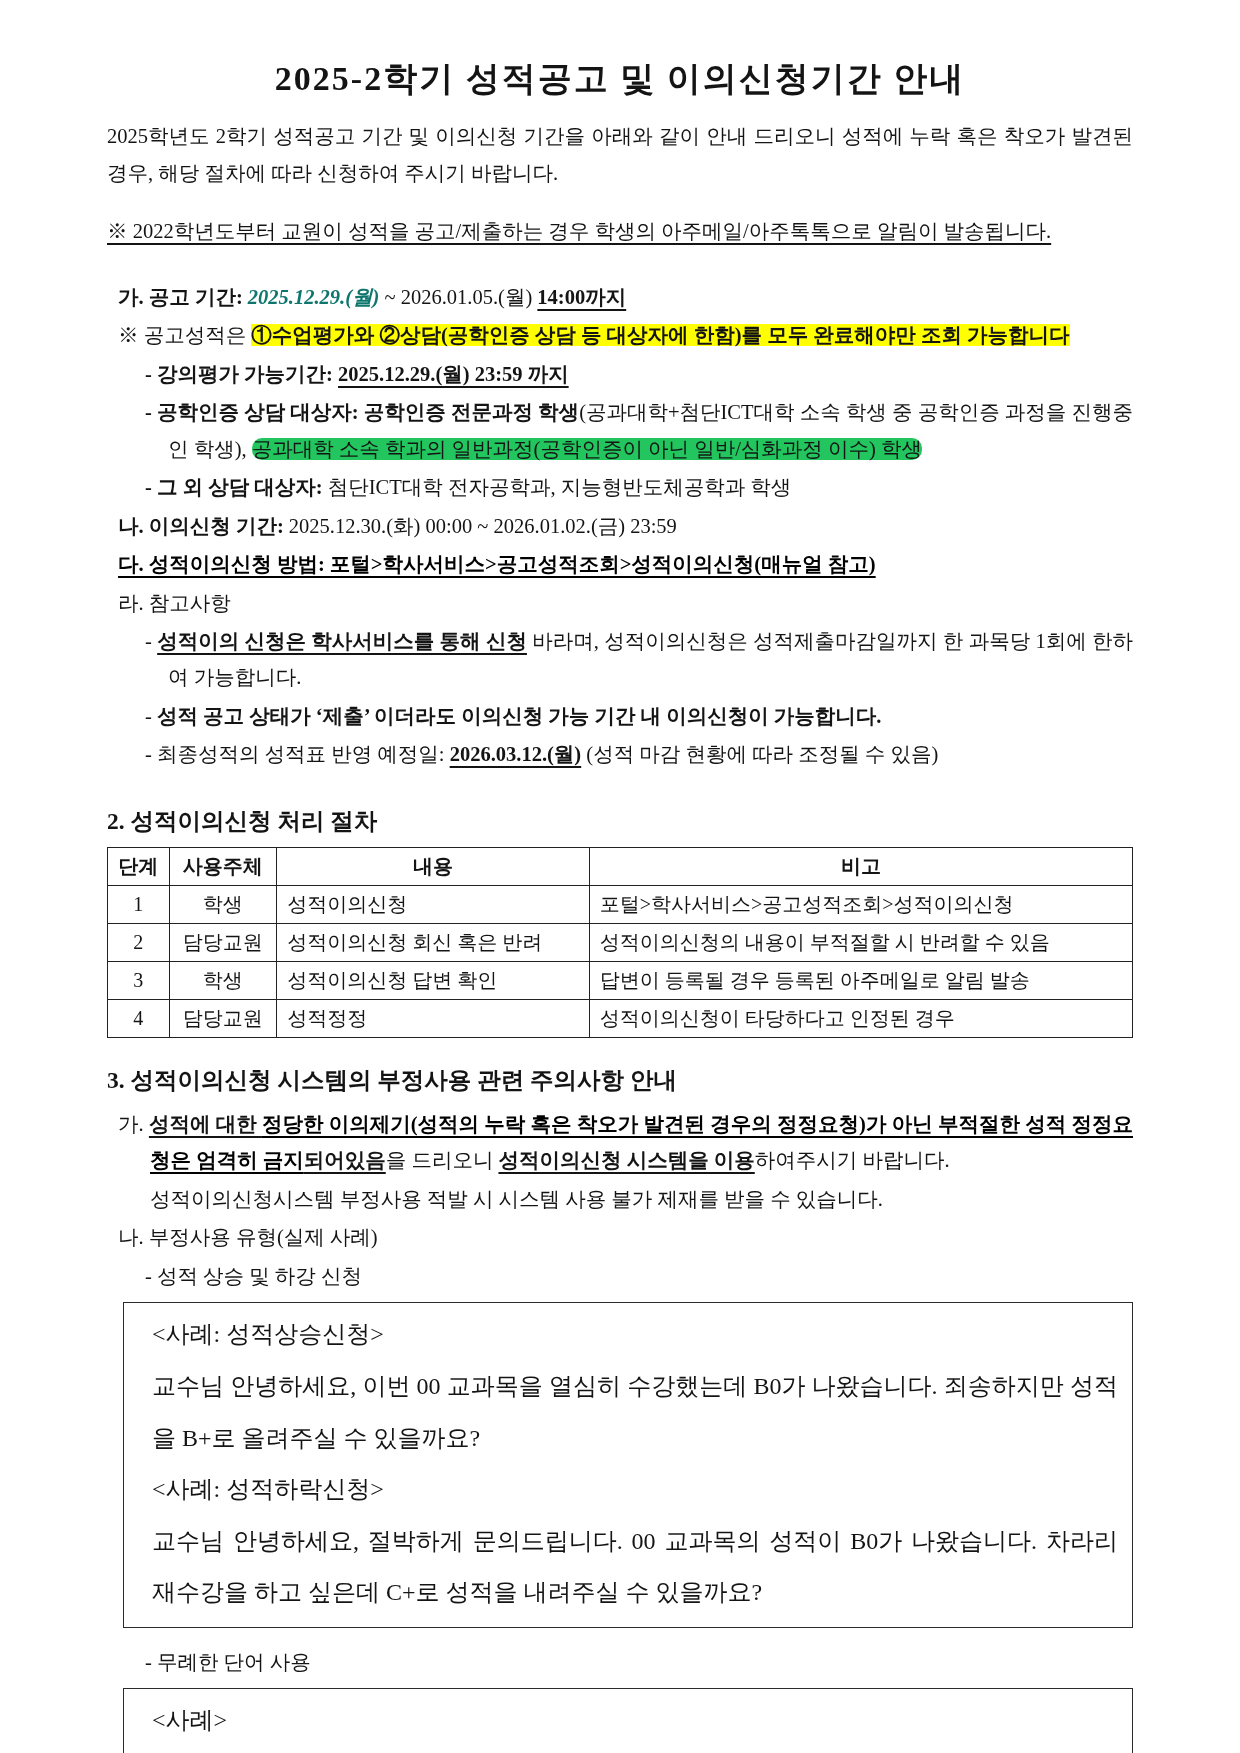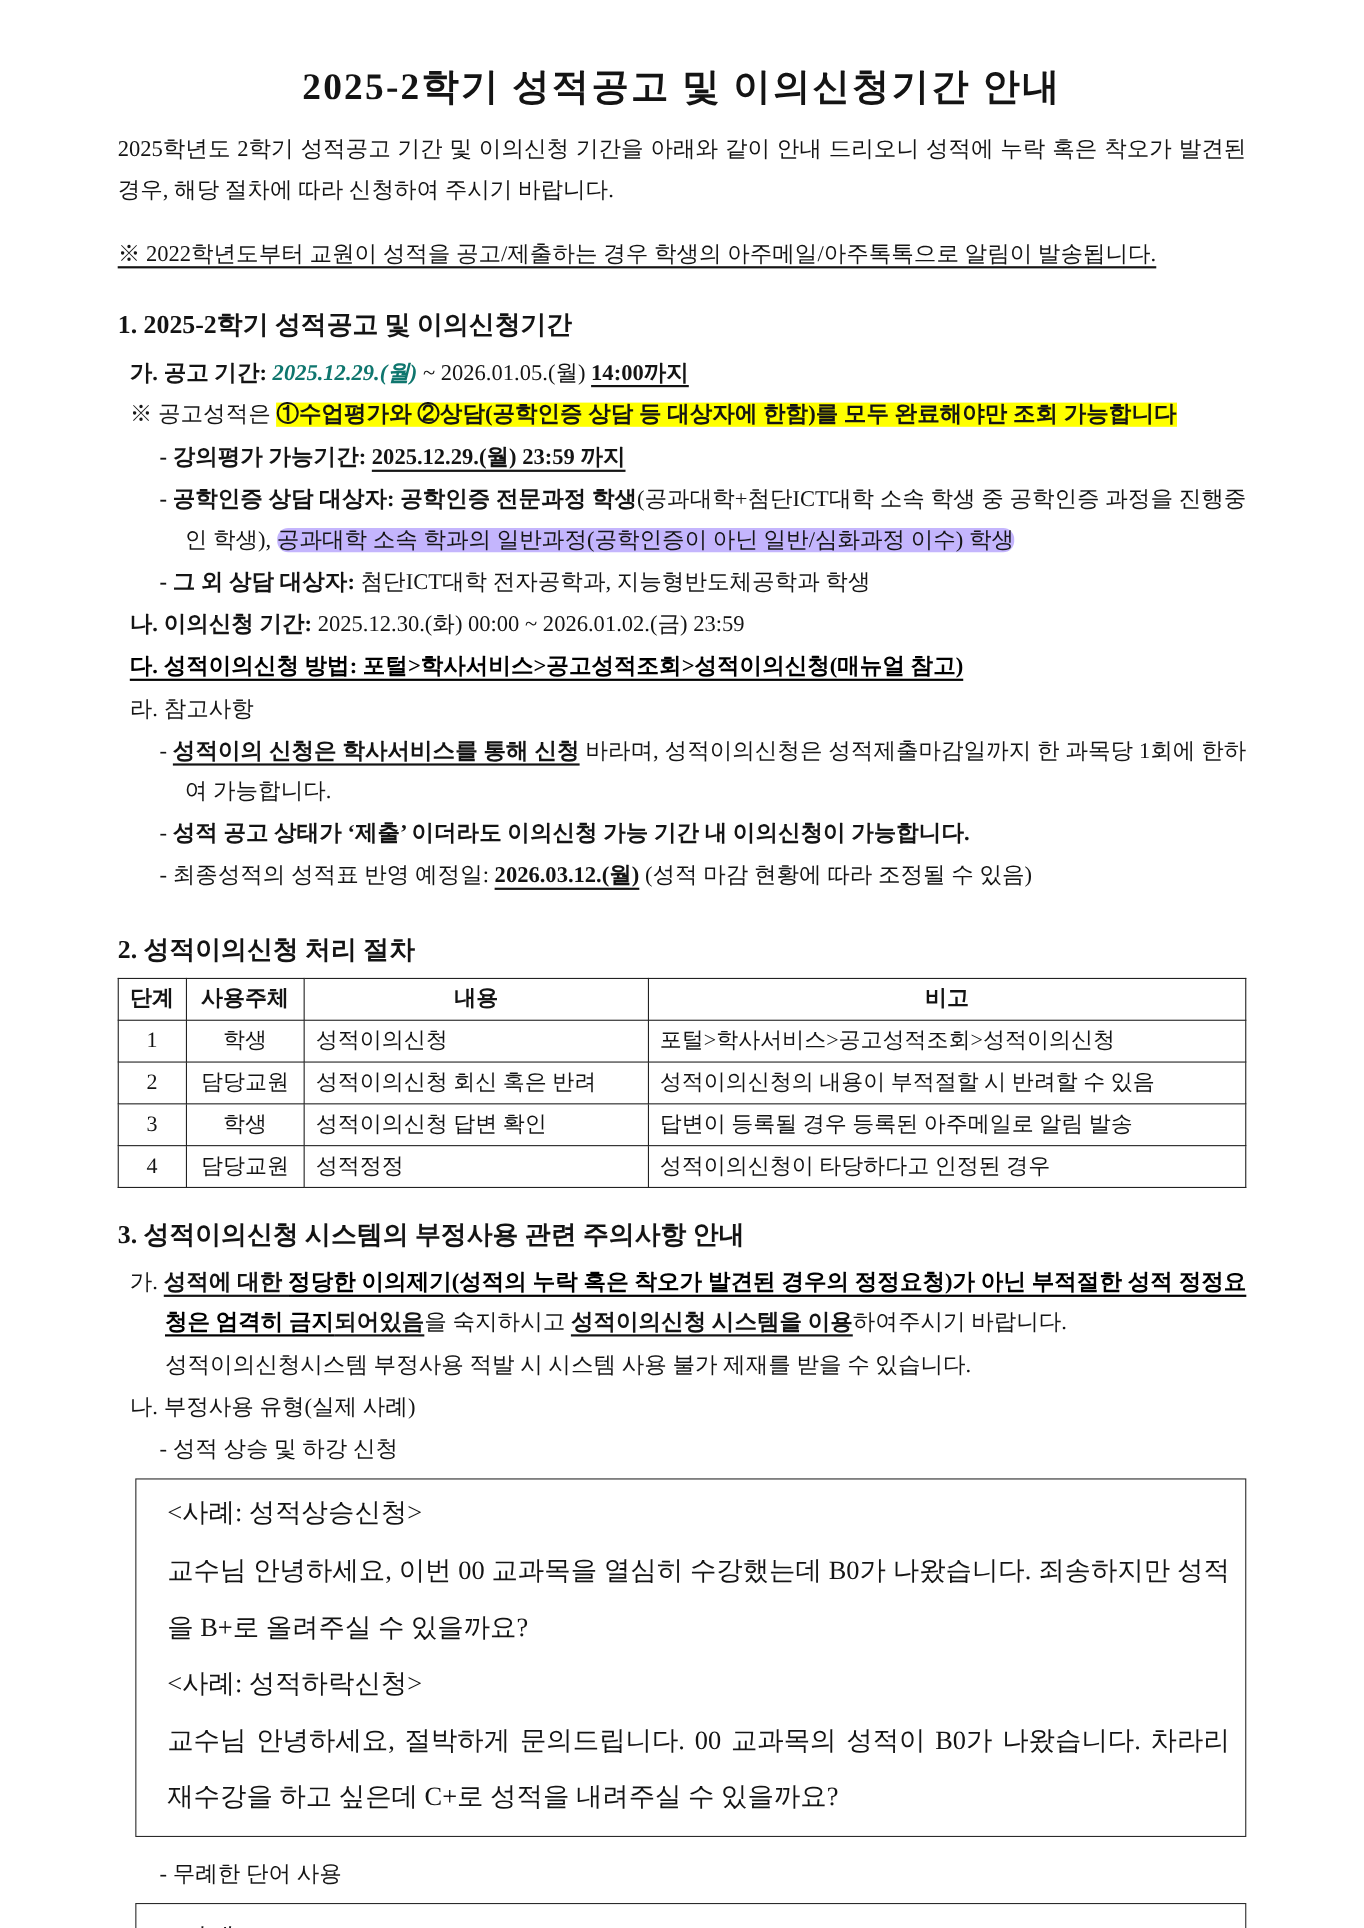--- a/index.html
+++ b/index.html
@@ -22,21 +22,21 @@
 
   .item  { font-size:20.5px; line-height:1.78; padding-left:43px; text-indent:-32px; text-align:justify; margin-bottom:2px; }
   .bullet{ font-size:20.5px; line-height:1.78; padding-left:61px; text-indent:-23px; text-align:justify; margin-bottom:2px; }
   .cont  { font-size:20.5px; line-height:1.78; padding-left:43px; text-align:justify; margin-bottom:2px; }
 
   .b { font-weight:bold; }
   .u { text-decoration:underline; text-underline-offset:5px; }
   .red  { color:#0f766e;font-style:italic; }
   .blue { color:#000000; }
   .hl-yellow { background:#ffff00; }
-  .hl-green  { background:#c4b5fd;border-radius:10px; } .gap-md { height:24px; }
+  .hl-green  { background:#22c55e;border-radius:10px; } .gap-md { height:24px; }
 
   table.proc { border-collapse:collapse; width:100%; margin:8px 0 26px 0; font-size:20px; }
   table.proc th, table.proc td { border:1.4px solid #222; padding:3px 10px; line-height:1.55; }
   table.proc th { font-weight:bold; text-align:center; }
   table.proc td.c { text-align:center; }
   col.w-step { width:6%; } col.w-actor { width:10.5%; } col.w-content { width:30.5%; } col.w-note { width:53%; }
 
   .case-box { border:1.6px solid #2b2b2b; margin:8px 0 16px 16px; padding:6px 14px 8px 28px;
               font-size:24px; line-height:2.15; text-align:justify; }
 </style>
@@ -44,21 +44,20 @@
 <body>
 
 <div class="page">
 
   <div class="title">2025-2학기 성적공고 및 이의신청기간 안내</div>
 
   <p class="para">2025학년도 2학기 성적공고 기간 및 이의신청 기간을 아래와 같이 안내 드리오니 성적에 누락 혹은 착오가 발견된 경우, 해당 절차에 따라 신청하여 주시기 바랍니다.</p>
 
   <p class="notice"><span>※ 2022학년도부터 교원이 성적을 공고/제출하는 경우 학생의 아주메일/아주톡톡으로 알림이 발송됩니다. </span></p>
 
-  <div class="h1">1. 2025-2학기 성적공고 및 이의신청기간</div>
 
   <p class="item"><span class="b">가. 공고 기간: </span><span class="b red">2025.12.29.(월)</span><span> ~ 2026.01.05.(월) </span><span class="b u">14:00까지</span></p>
 
   <p class="item"><span>※ 공고성적은 </span><span class="b hl-yellow">①수업평가와 ②상담(공학인증 상담 등 대상자에 한함)를 모두 완료해야만 조회 가능합니다</span></p>
 
   <p class="bullet"><span class="b">- 강의평가 가능기간: </span><span class="b u">2025.12.29.(월) 23:59 까지</span></p>
 
   <p class="bullet"><span class="b">- 공학인증 상담 대상자: </span><span class="b">공학인증 전문과정 학생</span><span>(공과대학+첨단ICT대학 소속 학생 중 공학인증 과정을 진행중인 학생), </span><span class="hl-green">공과대학 소속 학과의 일반과정(공학인증이 아닌 일반/심화과정 이수) 학생</span></p>
 
   <p class="bullet"><span class="b">- 그 외 상담 대상자: </span><span>첨단ICT대학 전자공학과, 지능형반도체공학과 학생</span></p>
@@ -117,21 +116,21 @@
         <td class="c">4</td>
         <td class="c">담당교원</td>
         <td>성적정정</td>
         <td>성적이의신청이 타당하다고 인정된 경우</td>
       </tr>
     </tbody>
   </table>
 
   <div class="h1">3. 성적이의신청 시스템의 부정사용 관련 주의사항 안내</div>
 
-  <p class="item"><span>가. </span><span class="b u">성적에 대한 </span><span class="b u blue">정당한 이의제기(성적의 누락 혹은 착오가 발견된 경우의 정정요청)가 아닌 부적절한 성적 정정요청은 엄격히 금지</span><span class="b u">되어있음</span><span>을 숙지하시고 </span><span class="b u">성적이의신청 시스템을 이용</span><span>하여주시기 바랍니다.</span></p>
+  <p class="item"><span>가. </span><span class="b u">성적에 대한 </span><span class="b u blue">정당한 이의제기(성적의 누락 혹은 착오가 발견된 경우의 정정요청)가 아닌 부적절한 성적 정정요청은 엄격히 금지</span><span class="b u">되어있음</span><span>을 드리오니 </span><span class="b u">성적이의신청 시스템을 이용</span><span>하여주시기 바랍니다.</span></p>
 
   <p class="cont">성적이의신청시스템 부정사용 적발 시 시스템 사용 불가 제재를 받을 수 있습니다.</p>
 
   <p class="item">나. 부정사용 유형(실제 사례)</p>
 
   <p class="bullet">- 성적 상승 및 하강 신청</p>
 
   <div class="case-box">
     <div>&lt;사례: 성적상승신청&gt;</div>
     <div>교수님 안녕하세요, 이번 00 교과목을 열심히 수강했는데 B0가 나왔습니다. 죄송하지만 성적을 B+로 올려주실 수 있을까요?</div>

